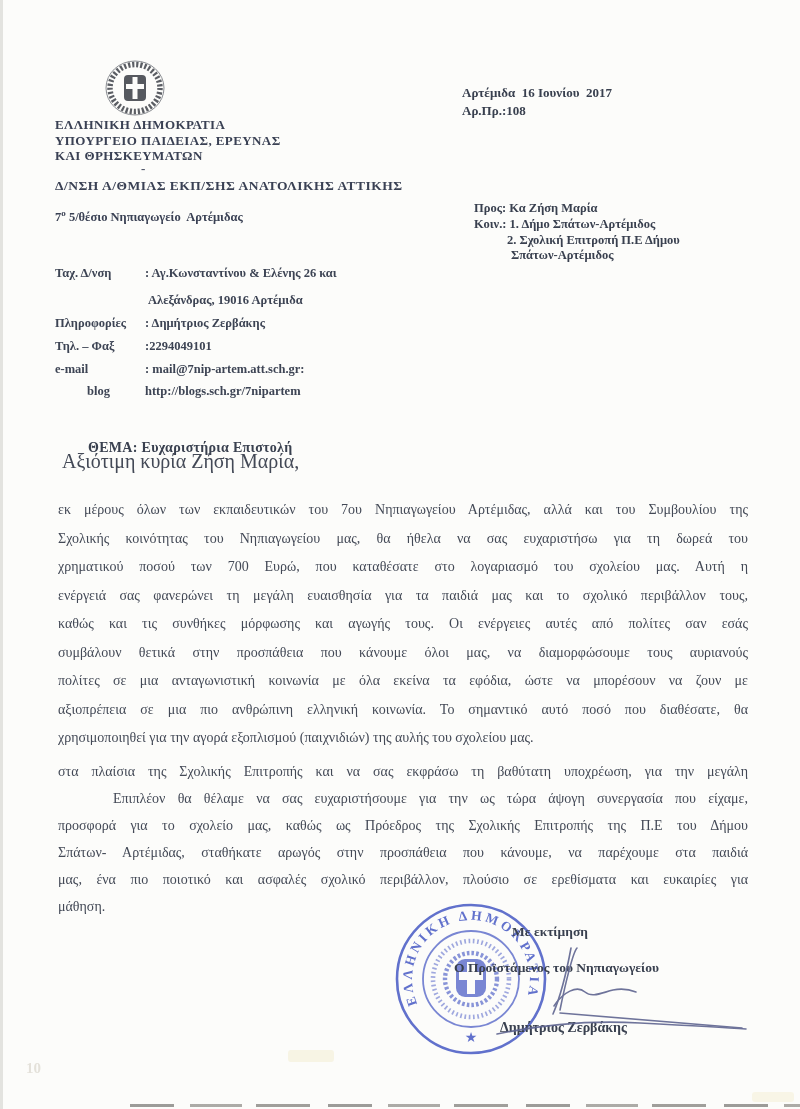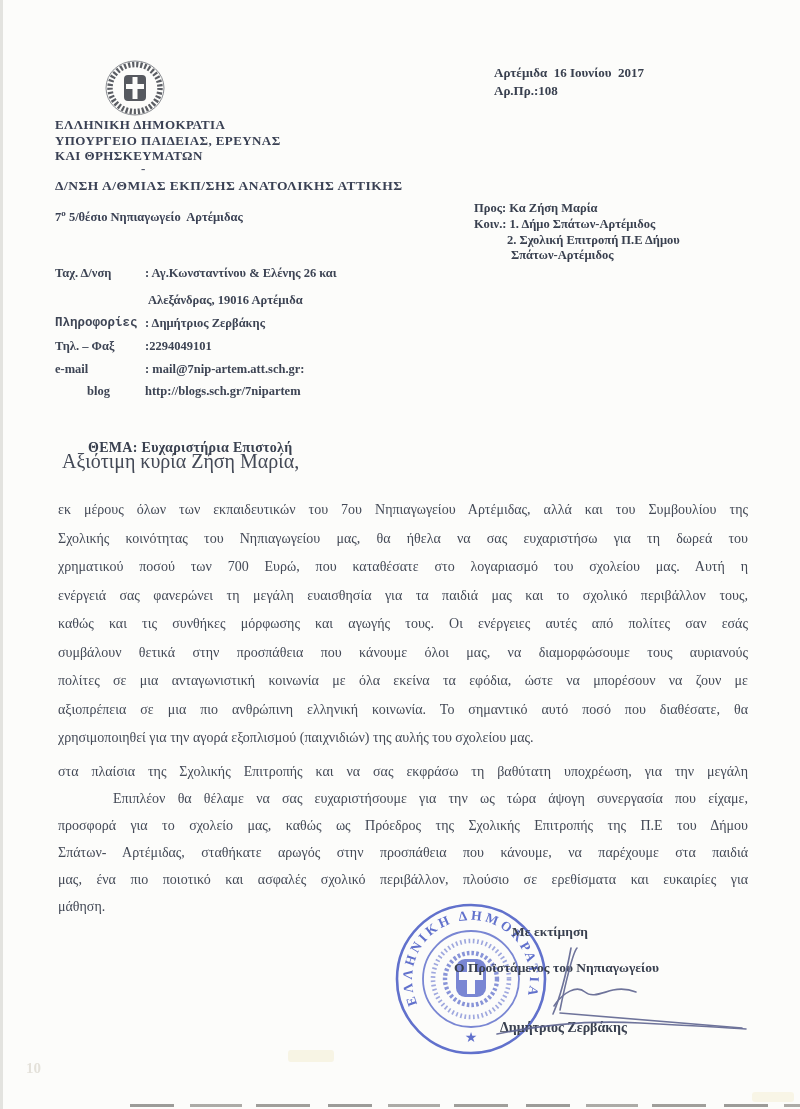--- a/index.html
+++ b/index.html
@@ -71,37 +71,37 @@
   <div class="abs sep-dash" style="left:141px;top:161px;">-</div>
 
   <div class="abs dept" style="left:55px;top:178px;">
     <div>Δ/ΝΣΗ Α/ΘΜΙΑΣ ΕΚΠ/ΣΗΣ ΑΝΑΤΟΛΙΚΗΣ ΑΤΤΙΚΗΣ</div>
   </div>
 
   <div class="abs school" style="left:55px;top:208px;">
     <span>7</span><sup>ο</sup><span class="pre"> 5/θέσιο Νηπιαγωγείο  Αρτέμιδας</span>
   </div>
 
-  <div class="abs" style="left:462px;top:64px;margin-left:32px;">
+  <div class="abs" style="left:462px;top:84px;">
     <div class="refline pre">Αρτέμιδα  16 Ιουνίου  2017</div>
     <div class="refline">Αρ.Πρ.:108</div>
   </div>
 
   <div class="abs" style="left:474px;top:201px;">
     <div class="recip">Προς: Κα Ζήση Μαρία</div>
     <div class="recip">Κοιν.: 1. Δήμο Σπάτων-Αρτέμιδος</div>
     <div class="recip" style="padding-left:33px;text-align:right;">2. Σχολική Επιτροπή Π.Ε Δήμου</div>
     <div class="recip" style="padding-left:37px;">Σπάτων-Αρτέμιδος</div>
   </div>
 
   <div class="abs" style="left:55px;top:266px;width:360px;">
     <div class="abs c-label" style="left:0;top:0;">Ταχ. Δ/νση</div>
     <div class="abs c-value" style="left:90px;top:0;">: Αγ.Κωνσταντίνου &amp; Ελένης 26 και</div>
     <div class="abs c-value" style="left:93px;top:27px;">Αλεξάνδρας, 19016  Αρτέμιδα</div>
-    <div class="abs c-label" style="left:0;top:50px;font-family:Liberation Mono, monospace;">Πληροφορίες</div>
+    <div class="abs c-label" style="left:0;top:50px;">Πληροφορίες</div>
     <div class="abs c-value" style="left:90px;top:50px;">: Δημήτριος Ζερβάκης</div>
     <div class="abs c-label" style="left:0;top:73px;">Τηλ. – Φαξ</div>
     <div class="abs c-value" style="left:90px;top:73px;">:2294049101</div>
     <div class="abs c-label" style="left:0;top:96px;">e-mail</div>
     <div class="abs c-value" style="left:90px;top:96px;">: mail@7nip-artem.att.sch.gr:</div>
     <div class="abs c-label" style="left:0;top:118px;padding-left:32px;">blog</div>
     <div class="abs c-value" style="left:90px;top:118px;">http://blogs.sch.gr/7nipartem</div>
   </div>
 
   <div class="abs subject" style="left:88px;top:420px;margin-top:20px;">ΘΕΜΑ: Ευχαριστήρια Επιστολή</div>

